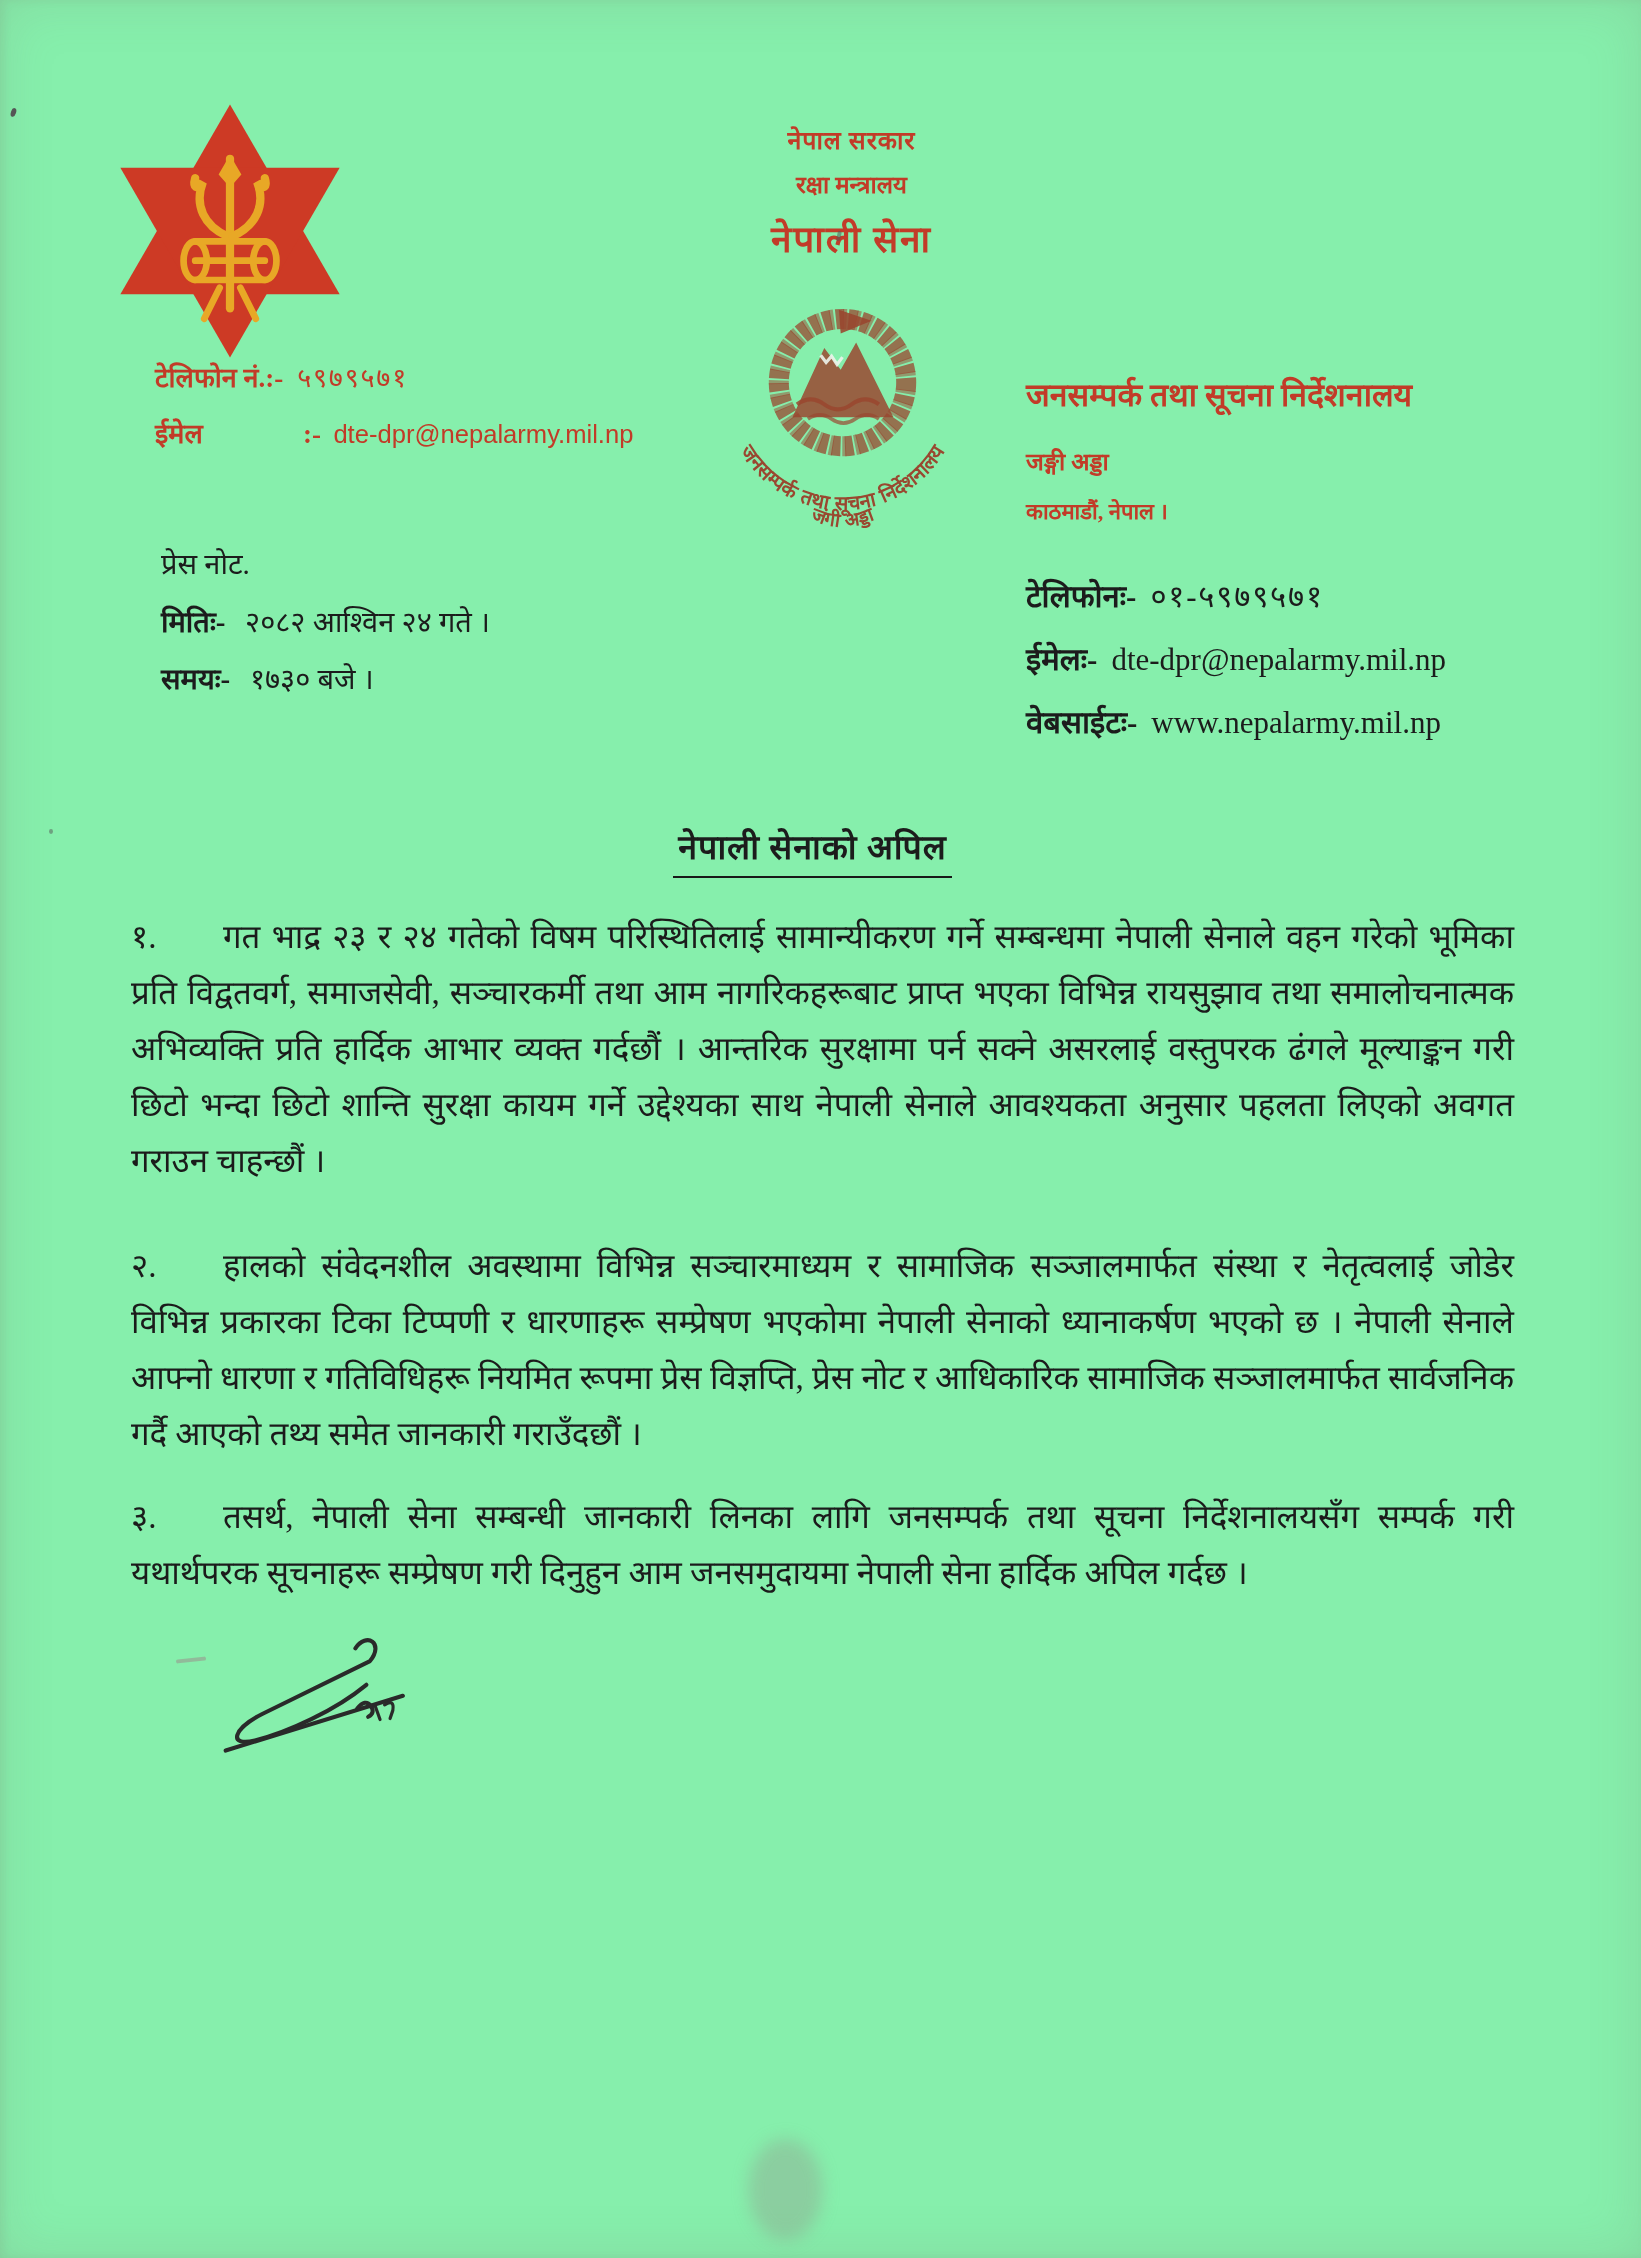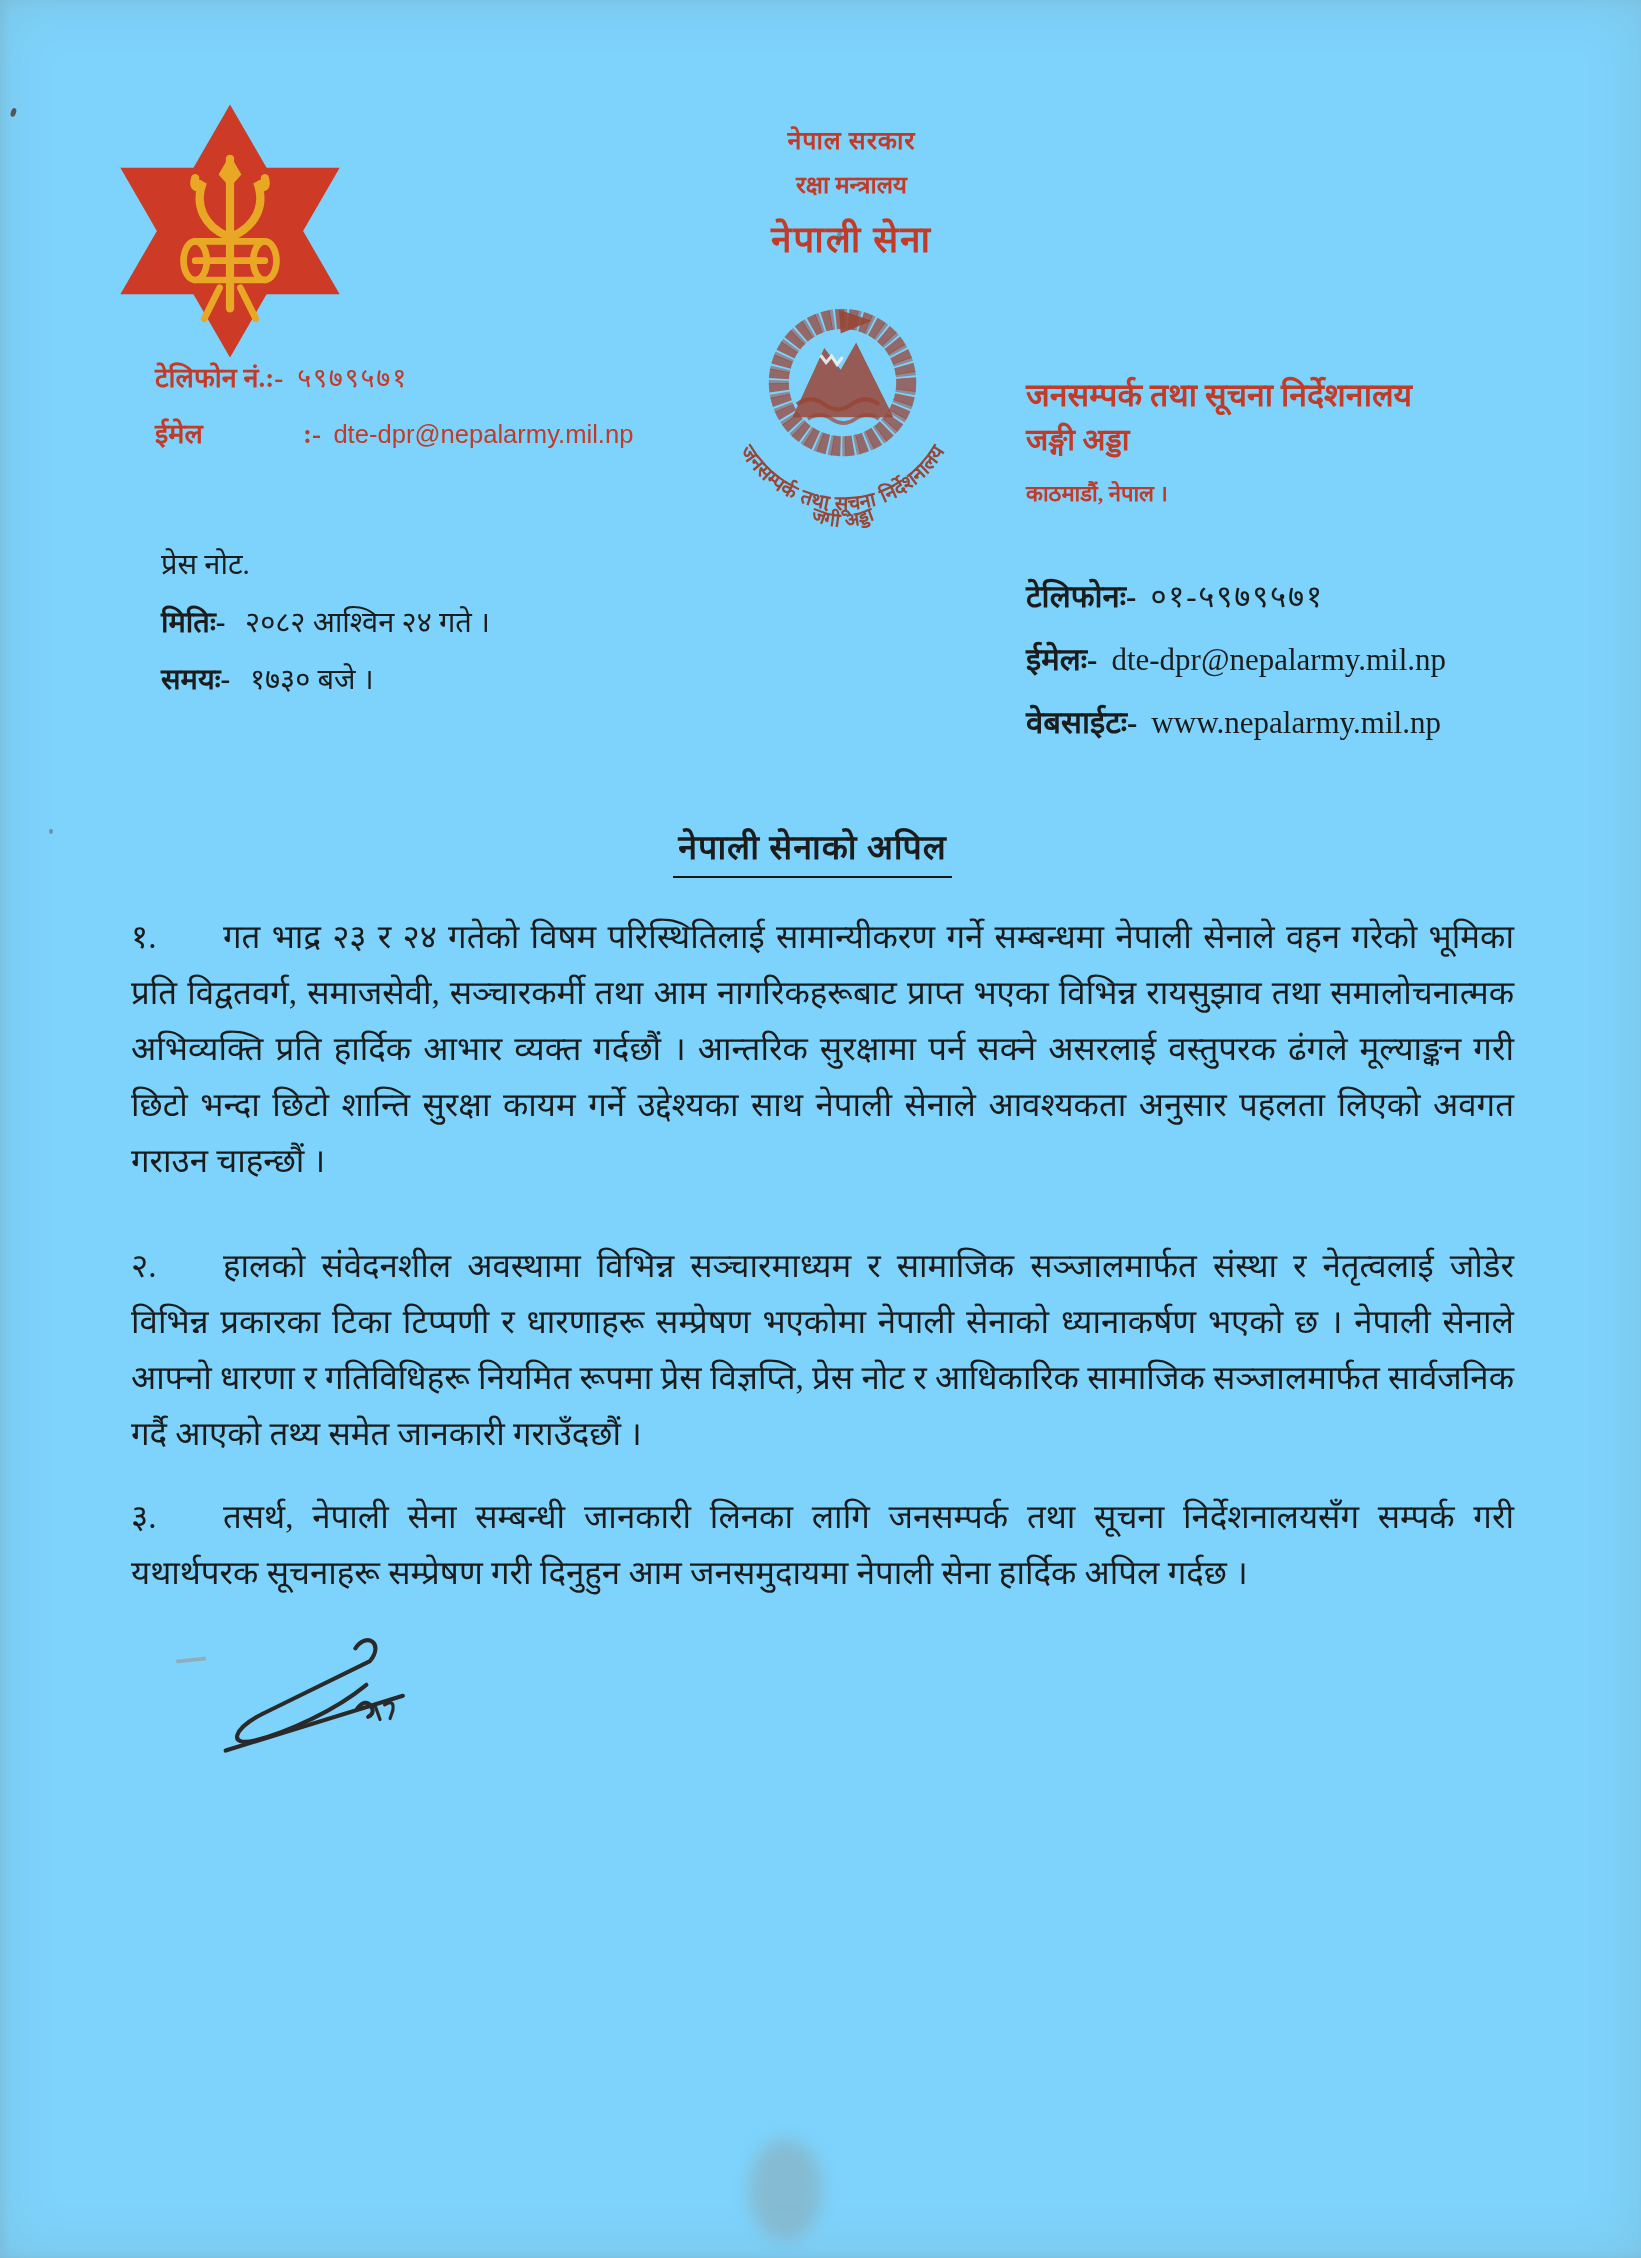--- a/index.html
+++ b/index.html
@@ -1,19 +1,19 @@
 <!DOCTYPE html>
 <html style="font-size:14px"><head>
 <meta charset="utf-8">
 <style>
   html,body{margin:0;padding:0;background:#e8e7e4;}
   .page{
     position:relative;
     width:1642px;height:2258px;
-    background:#7dd3fc;
+    background:#86efac;
     overflow:hidden;
     font-family:"Liberation Serif", serif;
     box-shadow:inset 0 0 53px rgba(120,115,105,.18), inset 3.5px 0 8.8px rgba(120,115,105,.12);
   }
   .abs{position:absolute;}
   .red{color:#c23b28;}
   .blk{color:#1c1c1c;}
 
   
   .hdr{left:622px;top:122px;width:459px;text-align:center;}
@@ -32,21 +32,21 @@
   .lcontact .row{display:flex;margin-bottom:19.4px;align-items:baseline;}
   .lcontact .lab{font-weight:bold;}
   .lcontact .lab2{font-weight:bold;display:inline-block;min-width:148px;}
   .lcontact .sep{margin-right:12.4px;font-weight:bold;}
   .lcontact .val{margin-left:14px;letter-spacing:1.8px;}
   .lcontact .email{font-family:"Liberation Sans", sans-serif;font-size:25.6px;letter-spacing:0;}
 
   
   .roffice{left:1026px;top:372px;width:565px;}
   .roffice .o1{font-size:32px;font-weight:bold;}
-  .roffice .o2{font-size:30px;font-weight:bold;margin-top:3px;}
+  .roffice .o2{font-size:24px;font-weight:bold;margin-top:29px;}
   .roffice .o3{font-size:22px;font-weight:bold;margin-top:17.6px;}
 
   
   .rcontact{left:1026px;top:574px;width:565px;font-size:31px;}
   .rcontact .row{display:flex;align-items:baseline;margin-bottom:21px;}
   .rcontact .lab{font-weight:bold;margin-right:14px;}
   .rcontact .lat{font-family:"Liberation Serif", serif;}
   .rcontact .dev{letter-spacing:1.8px;}
 
   

